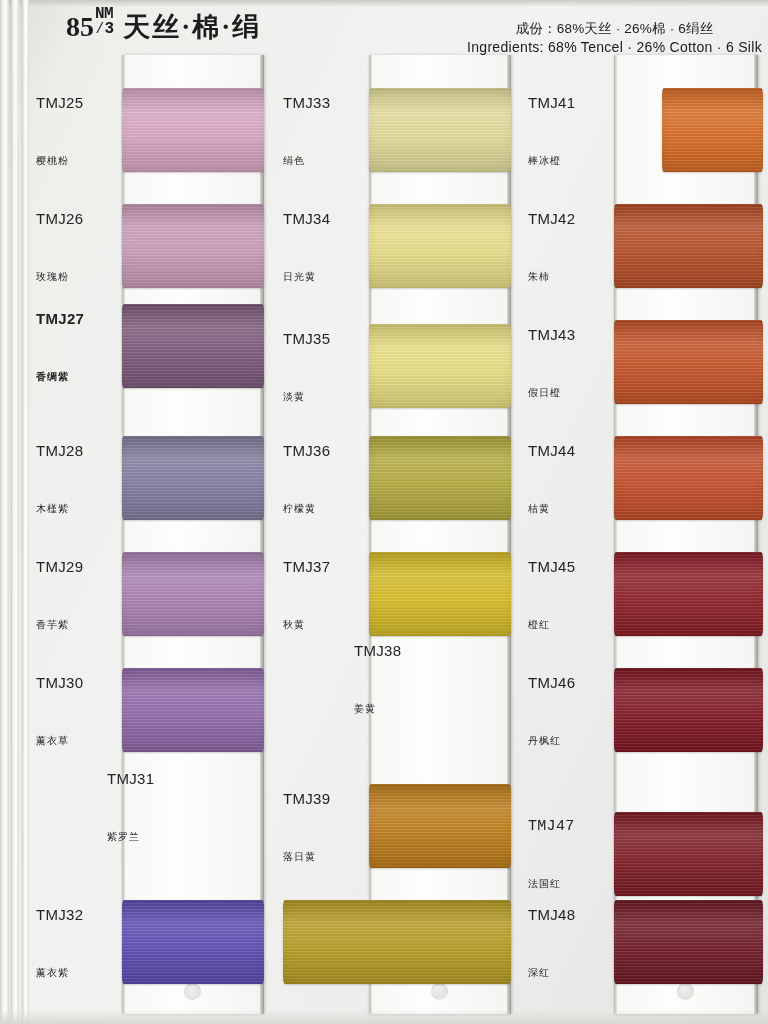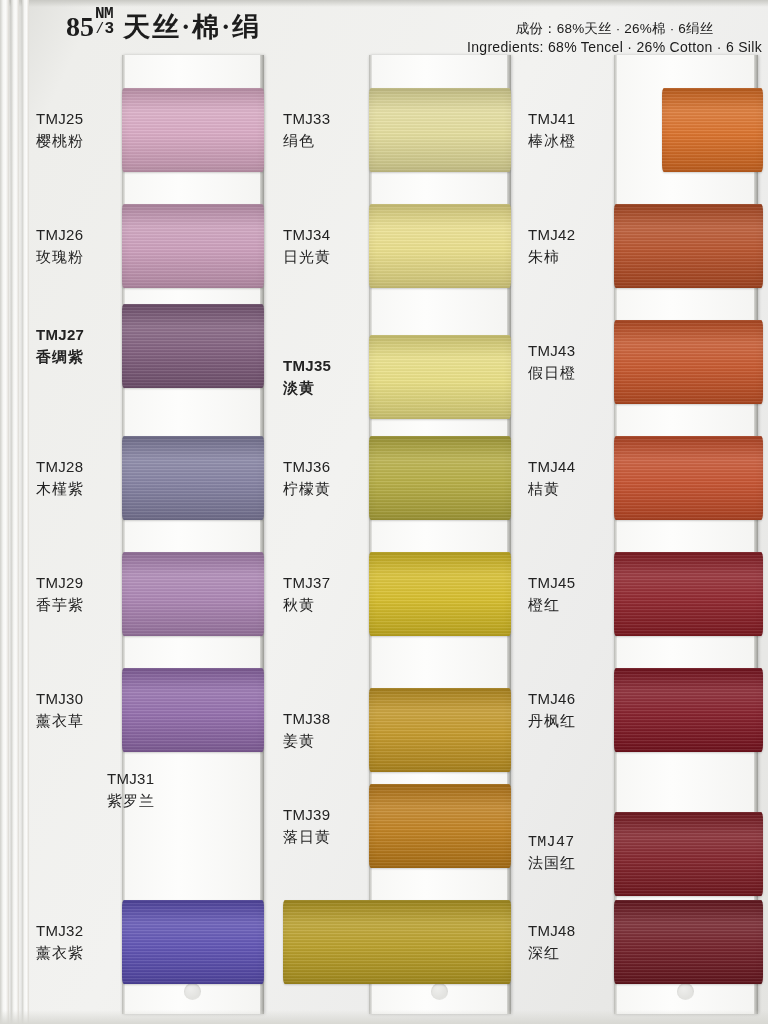--- a/index.html
+++ b/index.html
@@ -151,23 +151,24 @@
     line-height: 1.45;
     padding-right: 4px;
     z-index: 3;
   }
   .label .code {
     font-size: 15px;
     letter-spacing: 0.3px;
     display: block;
   }
   .label .name {
-    font-size: 15px;
+    font-size: 10px;
     letter-spacing: 1px;
     display: block;
+    margin-top: 40px;
   }
 
   .swatch-wrap {
     position: relative;
     flex: 1;
     height: 100%;
     display: flex;
     align-items: center;
   }
   .swatch {
@@ -327,21 +328,21 @@
           </div>
           <div class="row" style="top: 136px;">
             <div class="label">
               <span class="code">TMJ34</span>
               <span class="name">日光黄</span>
             </div>
             <div class="swatch-wrap">
               <div class="swatch" style="background: rgb(233, 221, 134);"></div>
             </div>
           </div>
-          <div class="row" style="top: 267px; font-weight: bold;">
+          <div class="row" style="top: 256px;">
             <div class="label">
               <span class="code">TMJ35</span>
               <span class="name">淡黄</span>
             </div>
             <div class="swatch-wrap">
               <div class="swatch" style="background: rgb(231, 221, 126);"></div>
             </div>
           </div>
           <div class="row" style="top: 368px;">
             <div class="label">
@@ -354,21 +355,21 @@
           </div>
           <div class="row" style="top: 484px;">
             <div class="label">
               <span class="code">TMJ37</span>
               <span class="name">秋黄</span>
             </div>
             <div class="swatch-wrap">
               <div class="swatch" style="background: rgb(213, 187, 34);"></div>
             </div>
           </div>
-          <div class="row" style="top: 620px;">
+          <div class="row" style="top: 588px; flex-direction: column;">
             <div class="label">
               <span class="code">TMJ38</span>
               <span class="name">姜黄</span>
             </div>
             <div class="swatch-wrap">
               <div class="swatch" style="background: rgb(193, 148, 32);"></div>
             </div>
           </div>
           <div class="row" style="top: 716px;">
             <div class="label">

